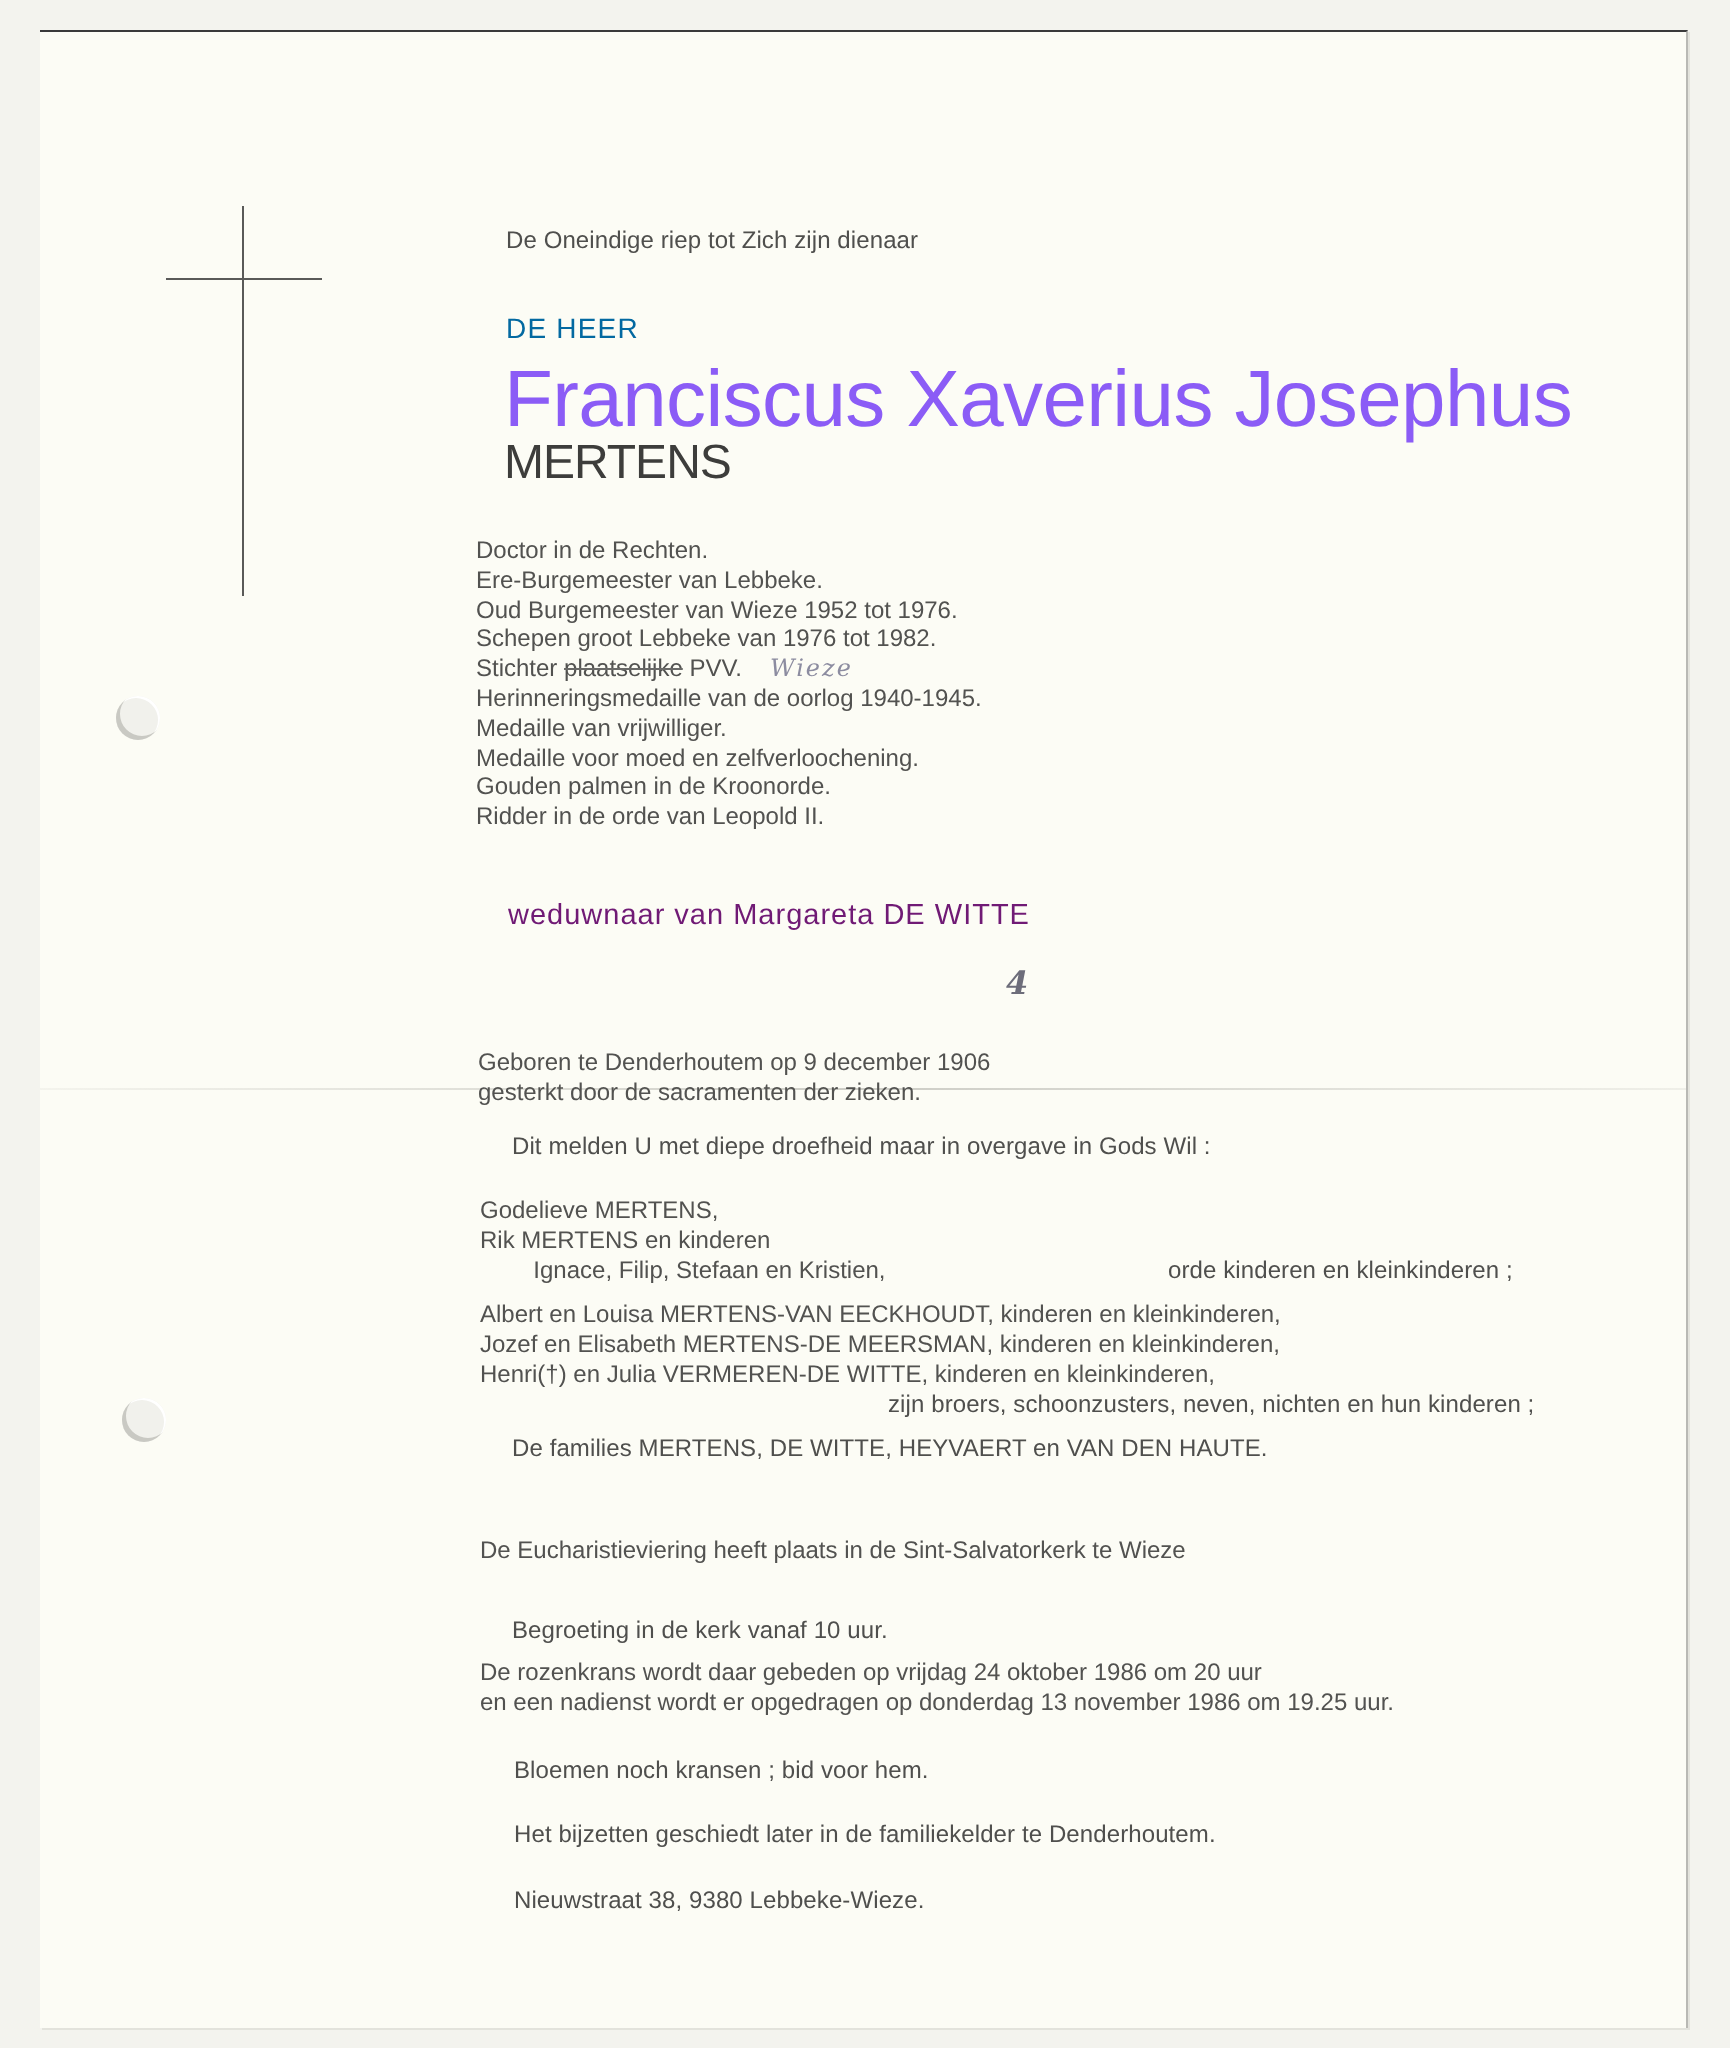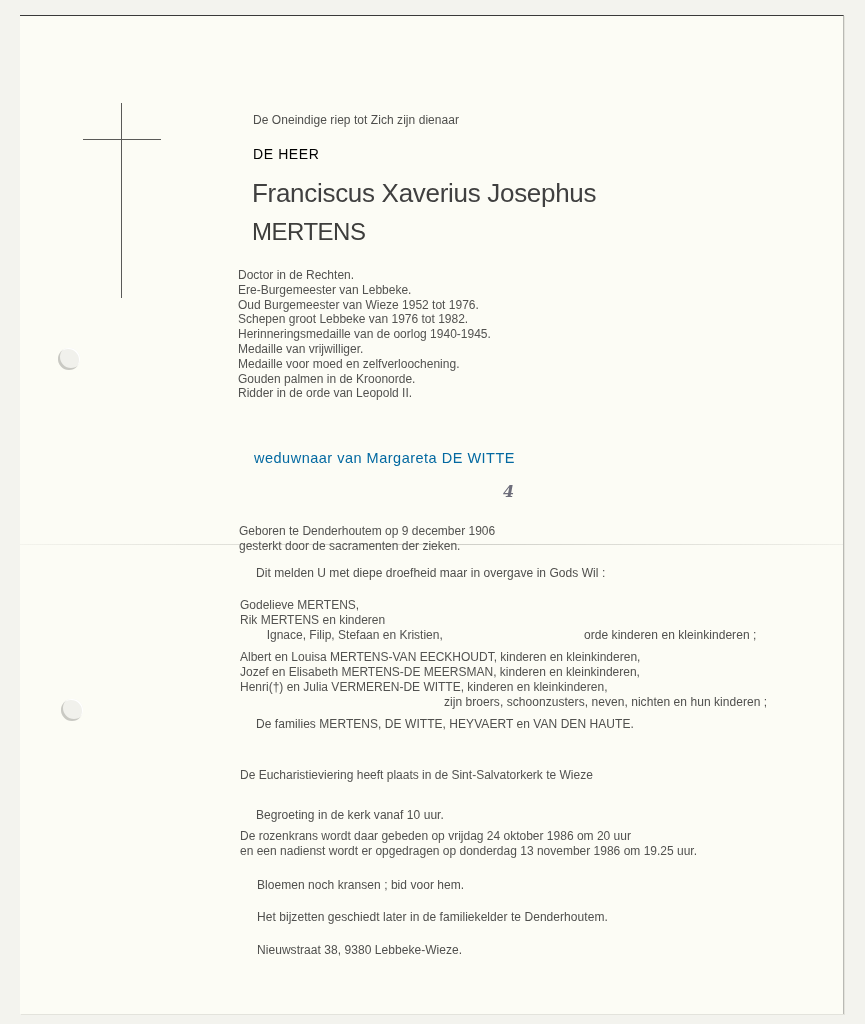--- a/index.html
+++ b/index.html
@@ -24,31 +24,31 @@
   .punch {
     position: absolute; width: 22px; height: 22px; border-radius: 50%;
     background: #f1f1ec;
     box-shadow: inset 2px -2px 0 #c9c9c3, inset -1px 1px 0 #ffffff;
   }
   .cross-v { position: absolute; left: 121px; top: 103px; width: 1px; height: 195px; background: #5a5a58; }
   .cross-h { position: absolute; left: 83px; top: 139px; width: 78px; height: 1px; background: #5a5a58; }
 
   .t { position: absolute; white-space: pre; font-size: 12px; color: #4f4f4d; letter-spacing: 0.05px; margin-left: 16px; }
   .intro { left: 237px; top: 113px; font-size: 12px; }
-  .heer { left: 237px; top: 146px; font-size: 14px; letter-spacing: 0.6px; color: #000000; }
-  .name1 { left: 236px; top: 178px; font-size: 26px; color: #404040; letter-spacing: -0.3px; }
+  .heer { left: 237px; top: 156px; font-size: 14px; letter-spacing: 0.6px; color: #0369a1; }
+  .name1 { left: 236px; top: 178px; font-size: 40px; color: #8b5cf6; letter-spacing: -0.3px; }
   .name2 { left: 236px; top: 218px; font-size: 24px; color: #3d3d3b; letter-spacing: -0.5px; }
 
   .titles { position: absolute; left: 238px; top: 268px; }
   .titles div { font-size: 12px; line-height: 14.8px; color: #525250; white-space: pre; }
   .strike { text-decoration: line-through; text-decoration-color: #6a6a68; }
   .hand { font-family: "DejaVu Serif", serif; font-style: italic; color: #8c8ca0; font-size: 12px; margin-left: 14px; letter-spacing: 1px; }
   .hand-digit { position: absolute; font-family: "DejaVu Serif", serif; font-style: italic; color: #6d6d7a; font-size: 16px; font-weight: bold; }
 
-  .widower { left: 238px; top: 450px; font-size: 14.5px; color: #0369a1; letter-spacing: 0.5px; }
+  .widower { left: 238px; top: 450px; font-size: 14.5px; color: #701a75; letter-spacing: 0.5px; }
   .block { position: absolute; left: 239px; }
   .block div { font-size: 12px; line-height: 15px; color: #525250; white-space: pre; position: relative; }
 </style>
 </head>
 <body>
 
 <div class="paper">
   <div class="fold"></div>
   <div class="punch" style="left:38px; top:332px;"></div>
   <div class="punch" style="left:41px; top:683px;"></div>
@@ -60,20 +60,21 @@
 <div class="t intro">De Oneindige riep tot Zich zijn dienaar</div>
 <div class="t heer">DE HEER</div>
 <div class="t name1">Franciscus Xaverius Josephus</div>
 <div class="t name2">MERTENS</div>
 
 <div class="titles">
   <div>Doctor in de Rechten.</div>
   <div>Ere-Burgemeester van Lebbeke.</div>
   <div>Oud Burgemeester van Wieze 1952 tot 1976.</div>
   <div>Schepen groot Lebbeke van 1976 tot 1982.</div>
+  <div><span>Stichter </span><span class="strike">plaatselijke</span><span> PVV.</span><span class="hand">Wieze</span></div>
   <div>Herinneringsmedaille van de oorlog 1940-1945.</div>
   <div>Medaille van vrijwilliger.</div>
   <div>Medaille voor moed en zelfverloochening.</div>
   <div>Gouden palmen in de Kroonorde.</div>
   <div>Ridder in de orde van Leopold II.</div>
 </div>
 
 <div class="t widower">weduwnaar van Margareta DE WITTE</div>
 
 <div class="block" style="top:489px;margin-top:35px;">

